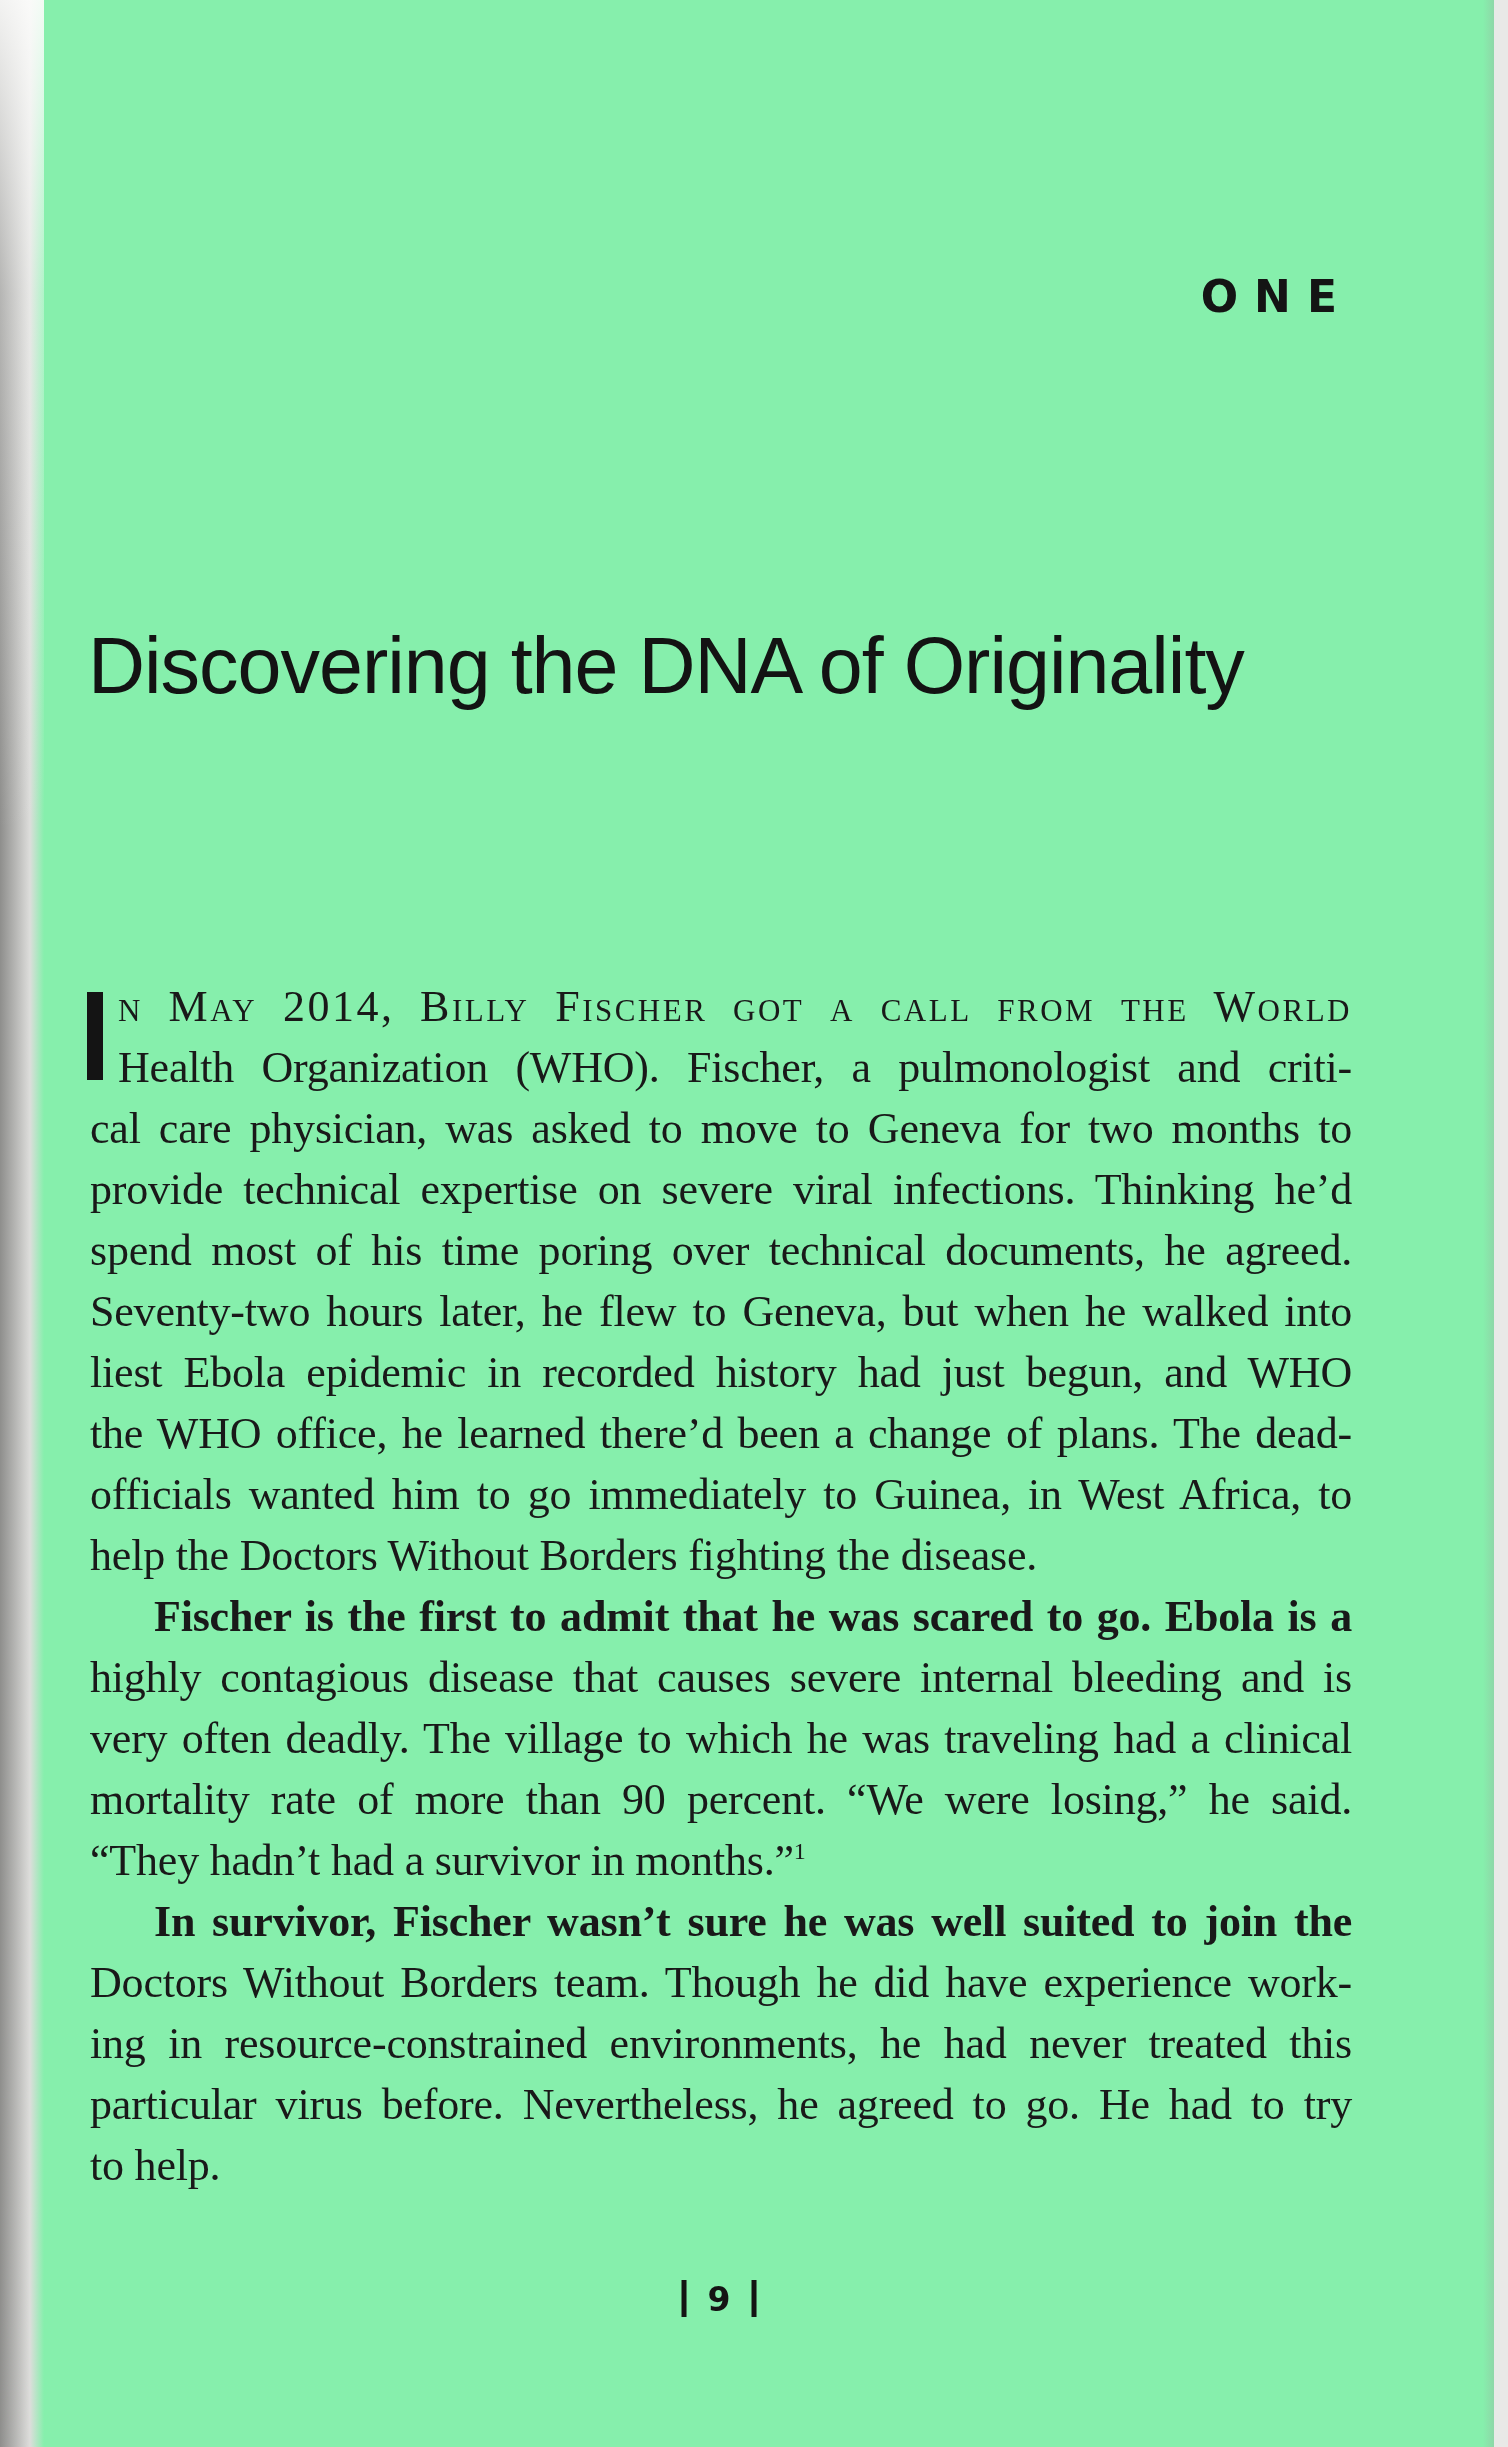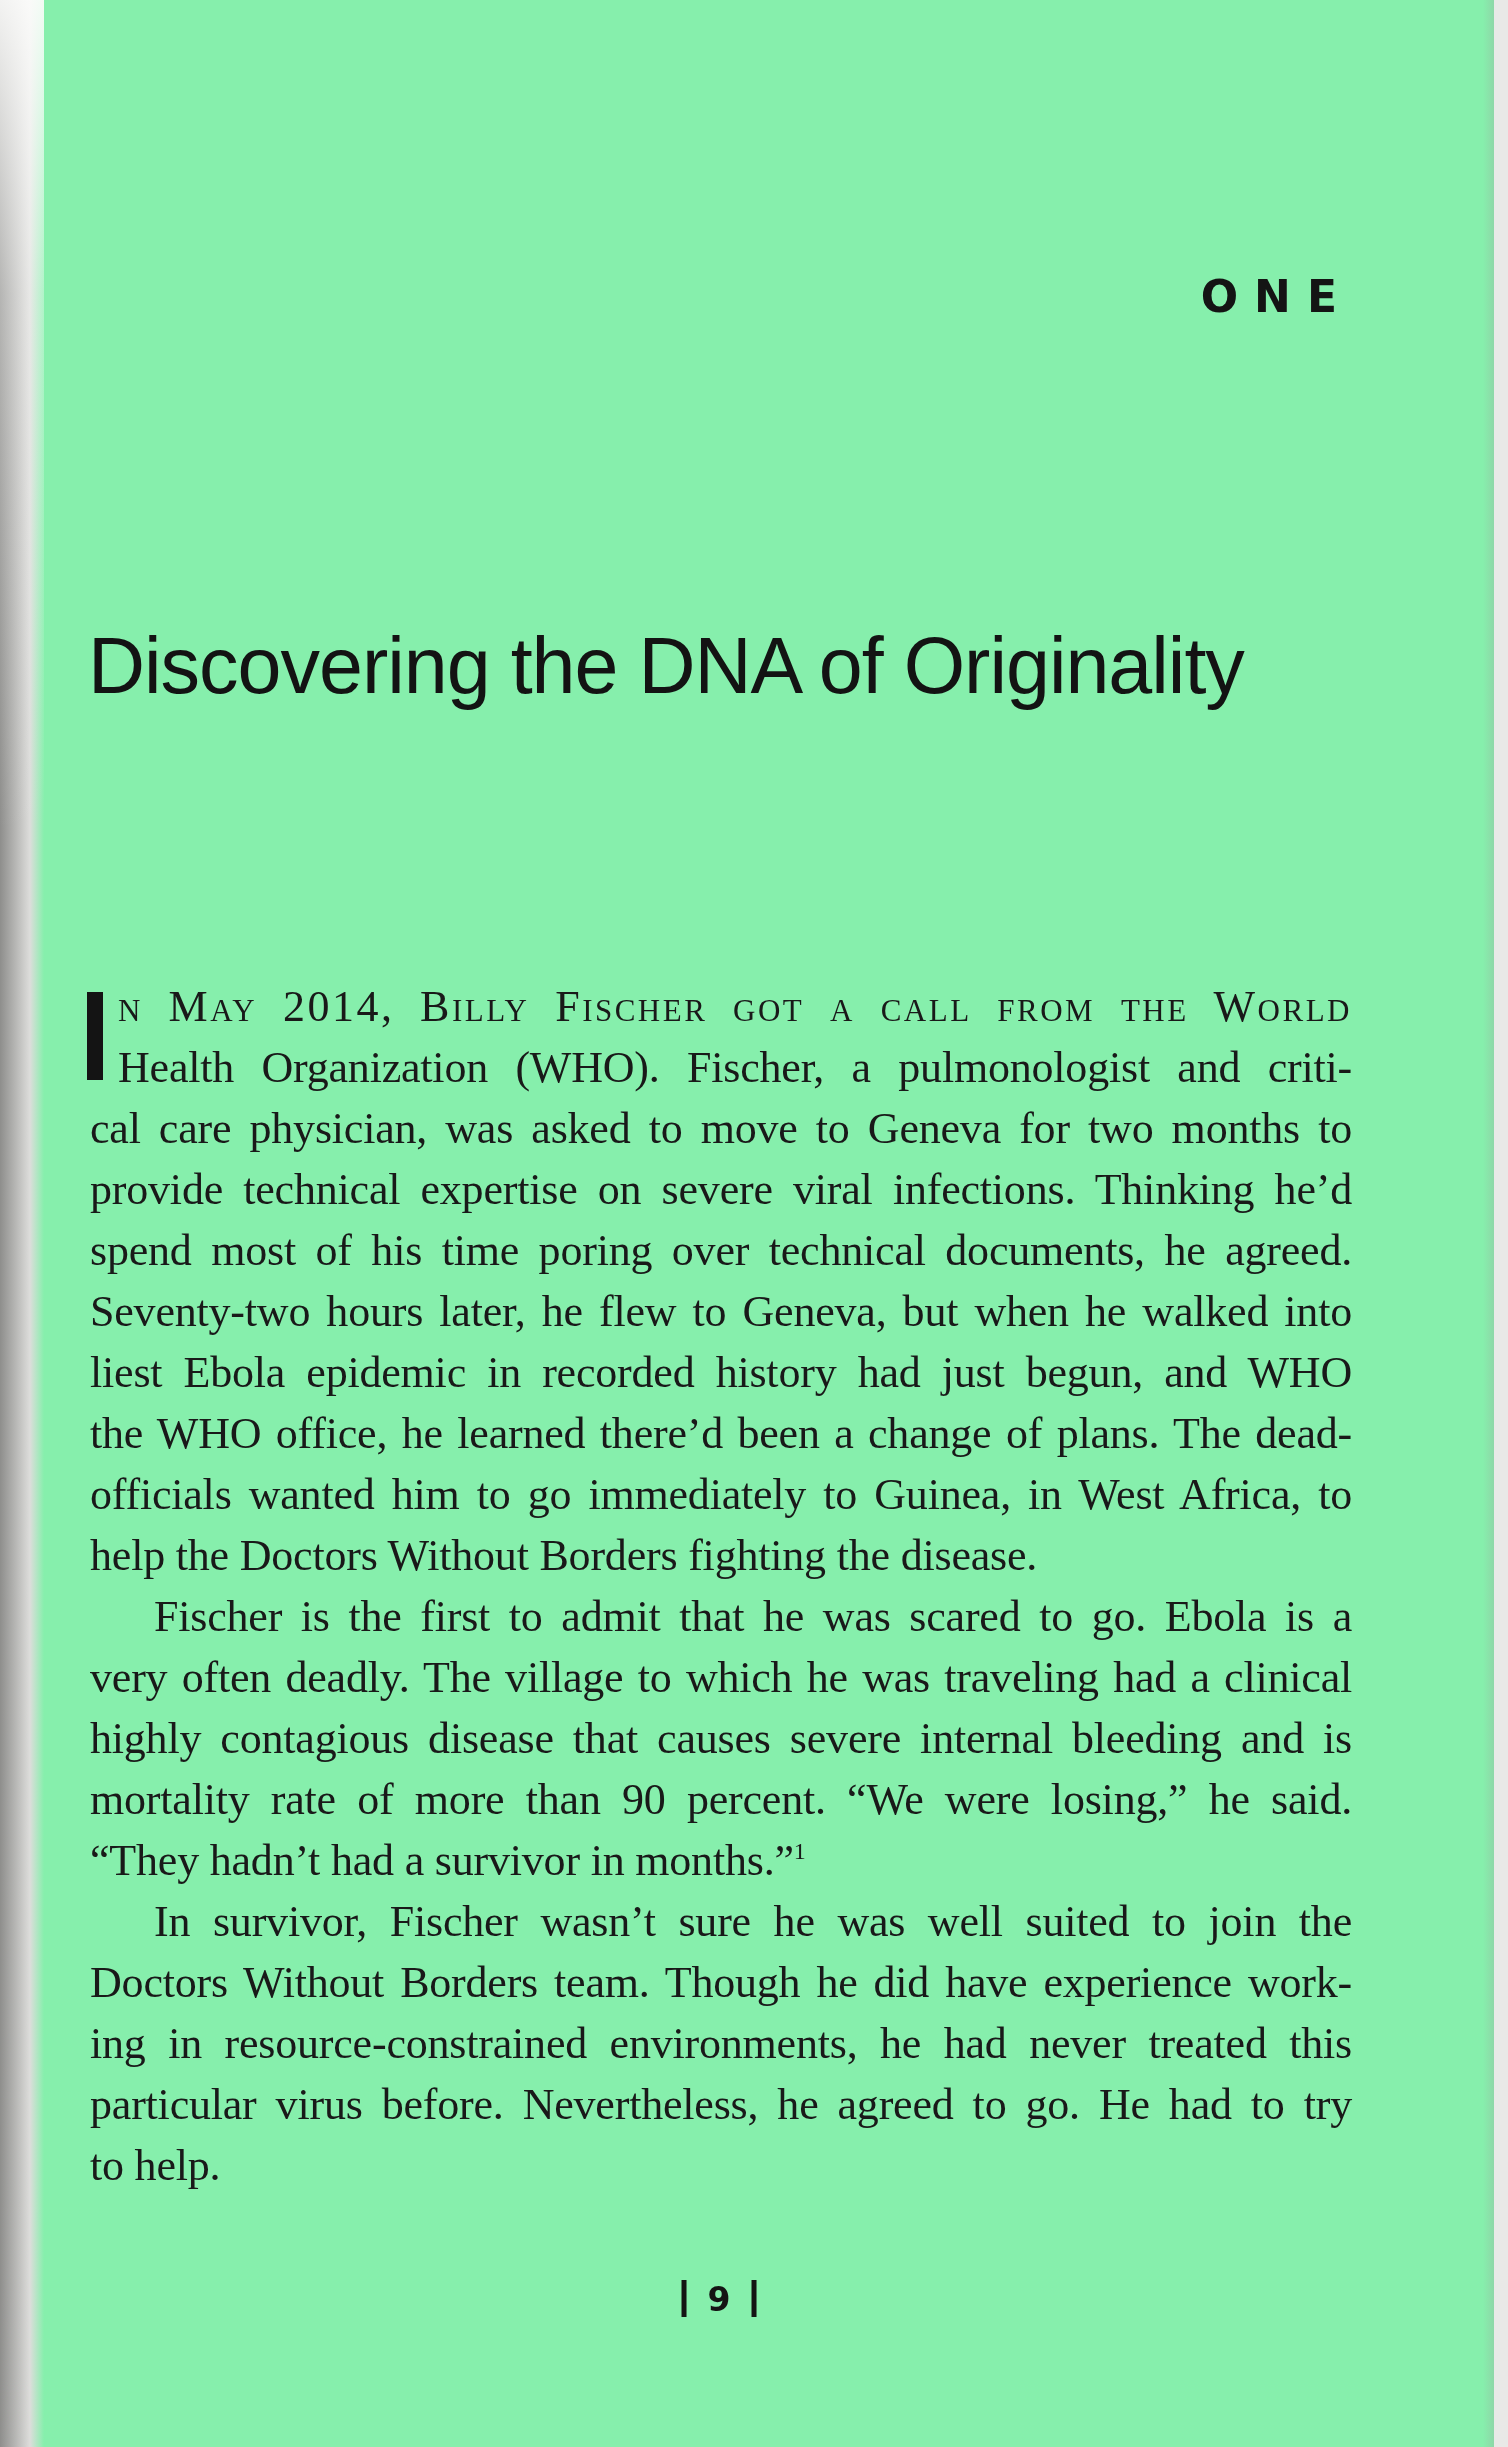--- a/index.html
+++ b/index.html
@@ -40,21 +40,21 @@
     font-size:44px; color:#191919; letter-spacing:-0.2px;
   }
   .line {
     height:61px; line-height:61px;
     text-align:justify; text-align-last:justify; text-justify:inter-word;
     overflow:visible;
   }
   .line.last { text-align-last:left; }
   .line.op1, .line.op2 { padding-left:28px; }
   .line.sc { font-variant:small-caps; letter-spacing:2.5px; }
-  .line.indent { text-indent:64px; }
+  .line.indent { text-indent:64px;font-weight:bold; }
   sup.fn { font-size:24px; line-height:0; vertical-align:super; letter-spacing:0; }
   
   .dropcap {
     position:absolute; left:-3px; top:16px; width:16px; height:88px;
     background:#141414; overflow:hidden;
   }
   .dropcap span { color:transparent; font-size:80px; line-height:88px; }
   
   .folio {
     position:absolute; top:2280px; left:719px; transform:translateX(-50%);
@@ -85,22 +85,22 @@
     <div class="line">cal care physician, was asked to move to Geneva for two months to</div>
     <div class="line">provide technical expertise on severe viral infections. Thinking he’d</div>
     <div class="line">spend most of his time poring over technical documents, he agreed.</div>
     <div class="line">Seventy-two hours later, he flew to Geneva, but when he walked into</div>
     <div class="line">liest Ebola epidemic in recorded history had just begun, and WHO</div>
     <div class="line">the WHO office, he learned there’d been a change of plans. The dead-</div>
     <div class="line">officials wanted him to go immediately to Guinea, in West Africa, to</div>
     <div class="line last">help the Doctors Without Borders fighting the disease.</div>
 
     <div class="line indent">Fischer is the first to admit that he was scared to go. Ebola is a</div>
+    <div class="line">highly contagious disease that causes severe internal bleeding and is</div>
     <div class="line">very often deadly. The village to which he was traveling had a clinical</div>
-    <div class="line">highly contagious disease that causes severe internal bleeding and is</div>
     <div class="line">mortality rate of more than 90 percent. “We were losing,” he said.</div>
     <div class="line last"><span>“They hadn’t had a survivor in months.”</span><sup class="fn">1</sup></div>
 
     <div class="line indent">In survivor, Fischer wasn’t sure he was well suited to join the</div>
     <div class="line">Doctors Without Borders team. Though he did have experience work-</div>
     <div class="line">ing in resource-constrained environments, he had never treated this</div>
     <div class="line">particular virus before. Nevertheless, he agreed to go. He had to try</div>
     <div class="line last">to help.</div>
   </div>
 

